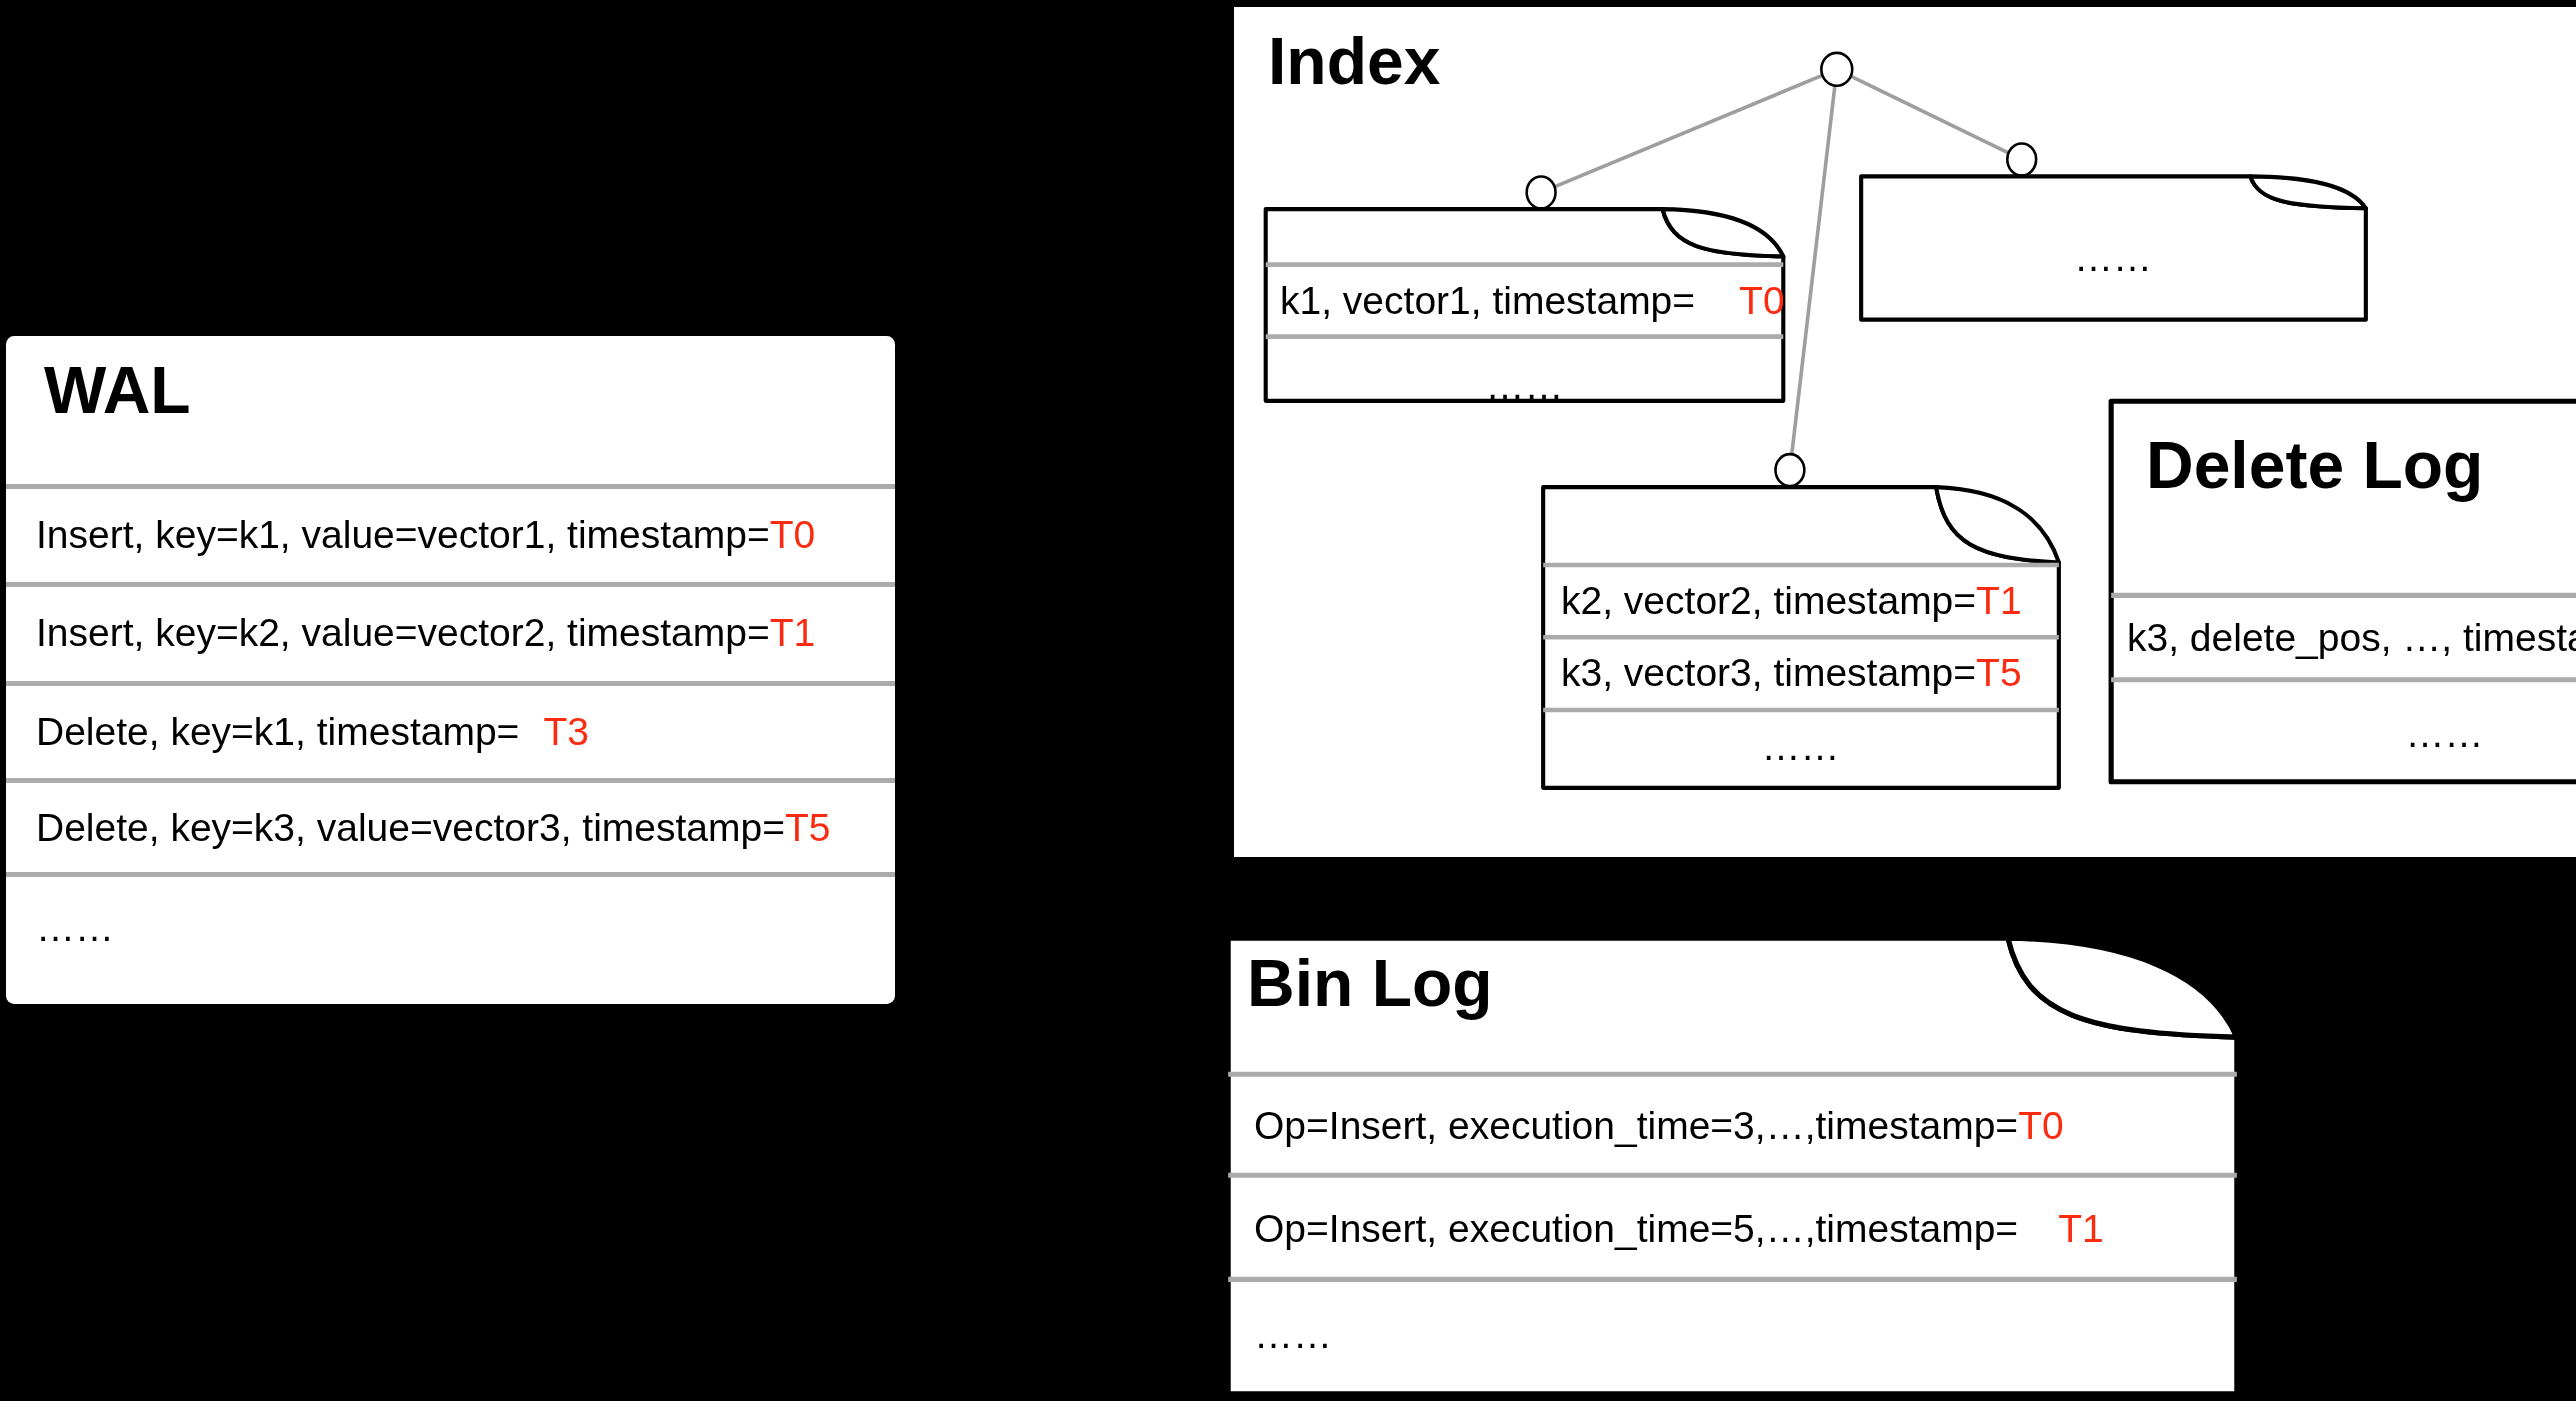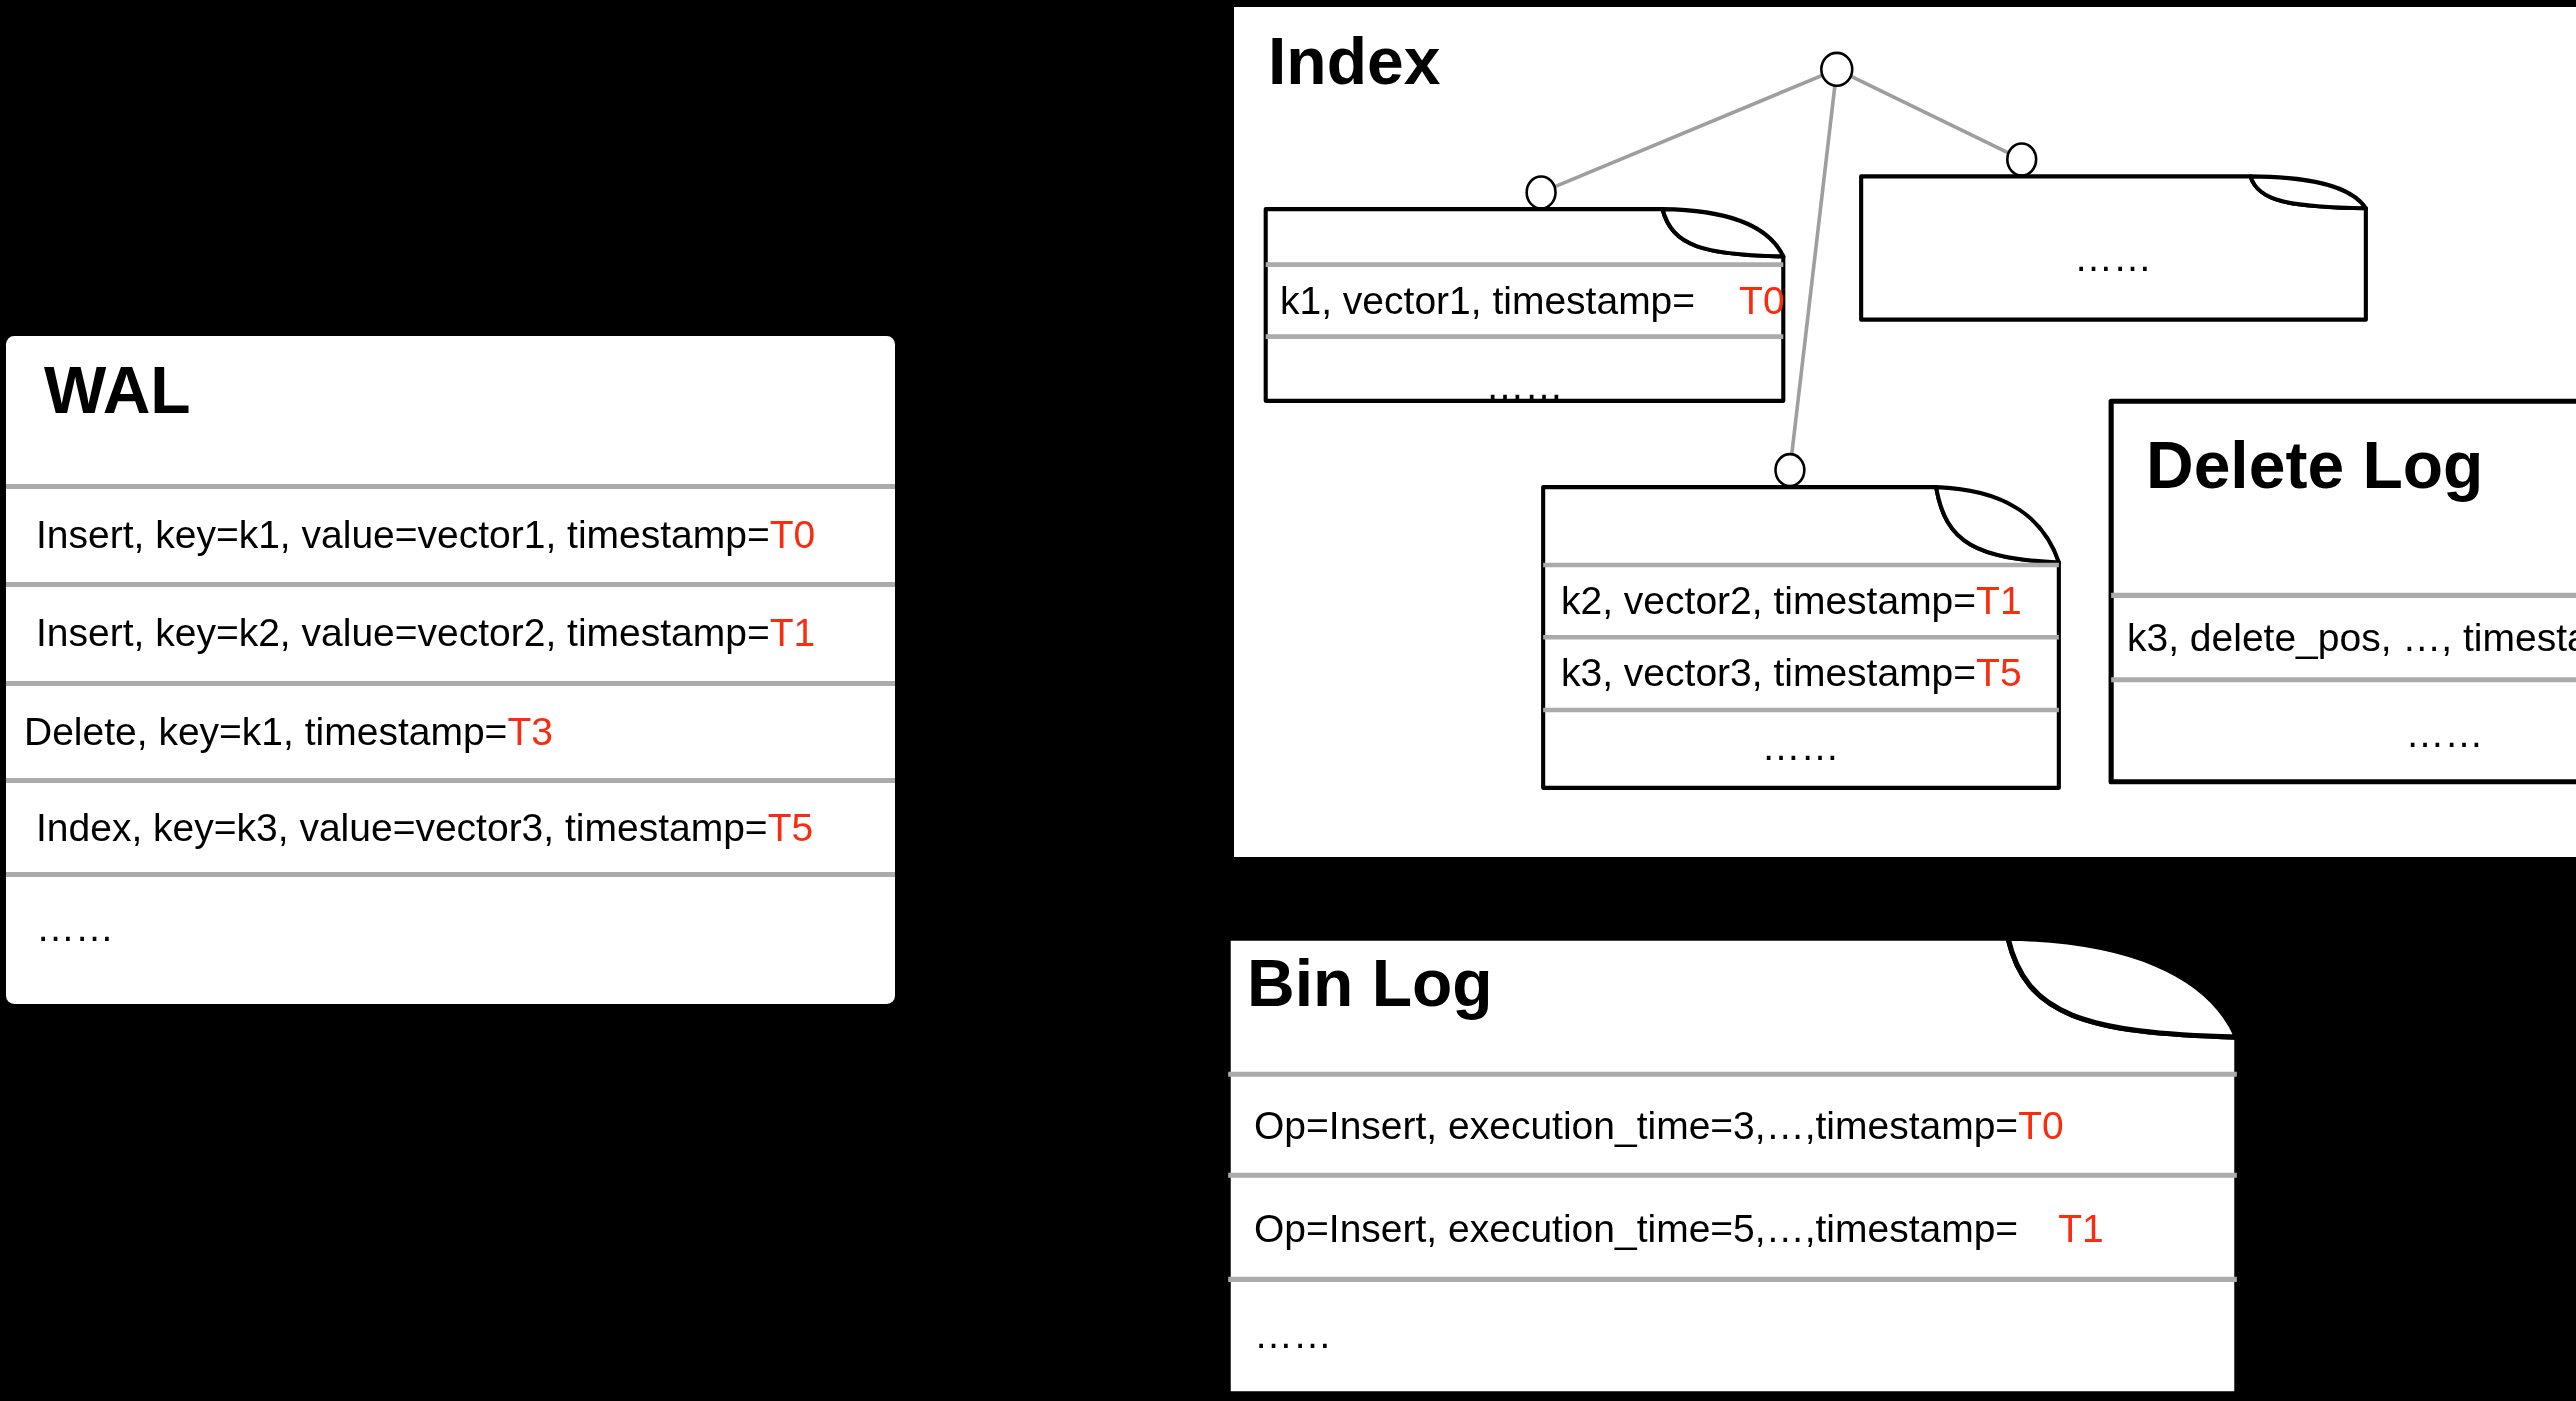--- a/index.html
+++ b/index.html
@@ -55,26 +55,26 @@
   <div style="position:absolute;left:6.2px;top:872px;width:889px;height:4.6px;background:var(--sep);"></div>
 
   <div class="row" style="left:36px;top:496px;width:845px;">
     <span>Insert, key=k1, value=vector1, timestamp=</span>
       <span class="ts">T0</span>
   </div>
   <div class="row" style="left:36px;top:594px;width:845px;align-items:center;">
     <span>Insert, key=k2, value=vector2, timestamp=</span>
       <span class="ts">T1</span>
   </div>
-  <div class="row" style="left:24px;top:693px;width:845px;">
+  <div class="row" style="left:36px;top:693px;width:845px;gap:24px;">
     <span>Delete, key=k1, timestamp=</span>
       <span class="ts">T3</span>
   </div>
   <div class="row" style="left:36px;top:789px;width:845px;">
-    <span>Index, key=k3, value=vector3, timestamp=</span>
+    <span>Delete, key=k3, value=vector3, timestamp=</span>
       <span class="ts">T5</span>
   </div>
   <div class="row" style="left:36px;top:889px;width:845px;">
     <span>……</span>
       <span class="ts"></span>
   </div>
 
   <div class="panel" style="left:1234px;top:6.7px;width:1577px;height:850px;"></div>
 
   <div class="title" style="left:1268px;top:28px;">Index</div>

